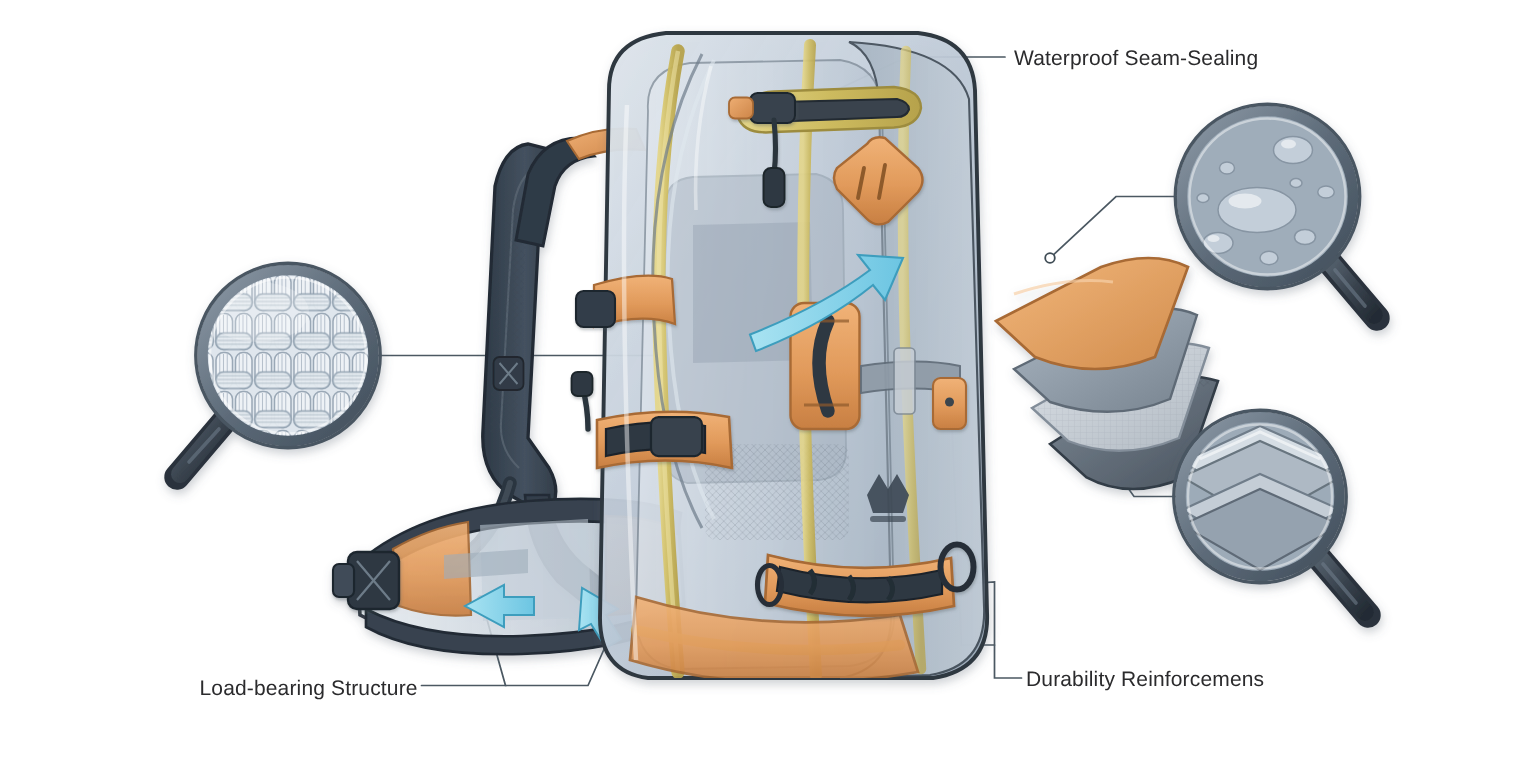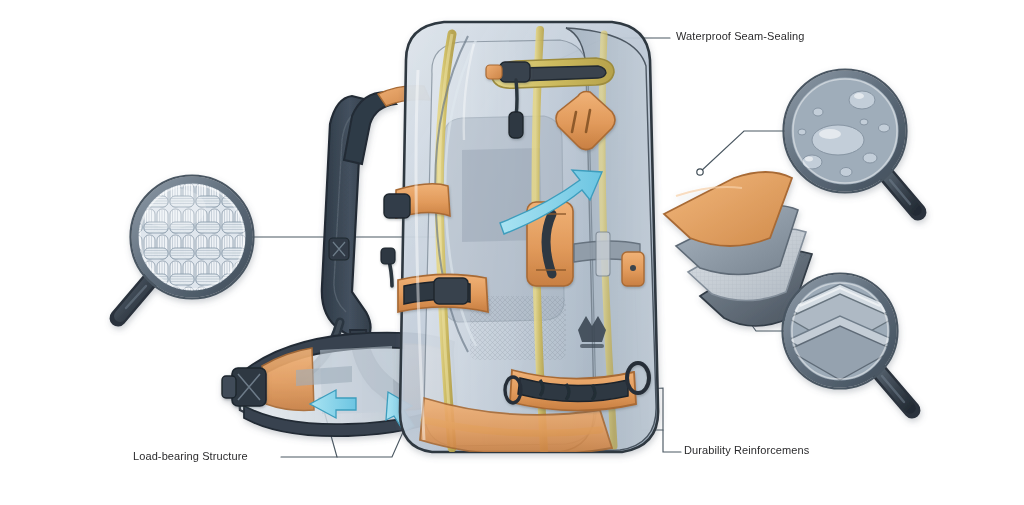--- a/index.html
+++ b/index.html
@@ -7,21 +7,21 @@
   body{
     width:1024px;height:505px;overflow:hidden;
     font-family:"Liberation Sans","DejaVu Sans",sans-serif;
     background:#ffffff;
   }
   #stage{position:relative;width:1024px;height:505px;background:#fdfdfd;}
   #art{position:absolute;inset:0;width:1024px;height:505px;}
   .callout-label{
     position:absolute;
     font-family:"Liberation Sans","DejaVu Sans",sans-serif;
-    font-size:11px;
+    font-size:14px;
     color:#2b2b2d;
     letter-spacing:.1px;
     white-space:nowrap;
     line-height:1;
   }
   #lbl-waterproof{left:676px;top:31px;}
   #lbl-load{left:133px;top:451px;}
   #lbl-durability{left:684px;top:445px;}
 </style>
 </head>

